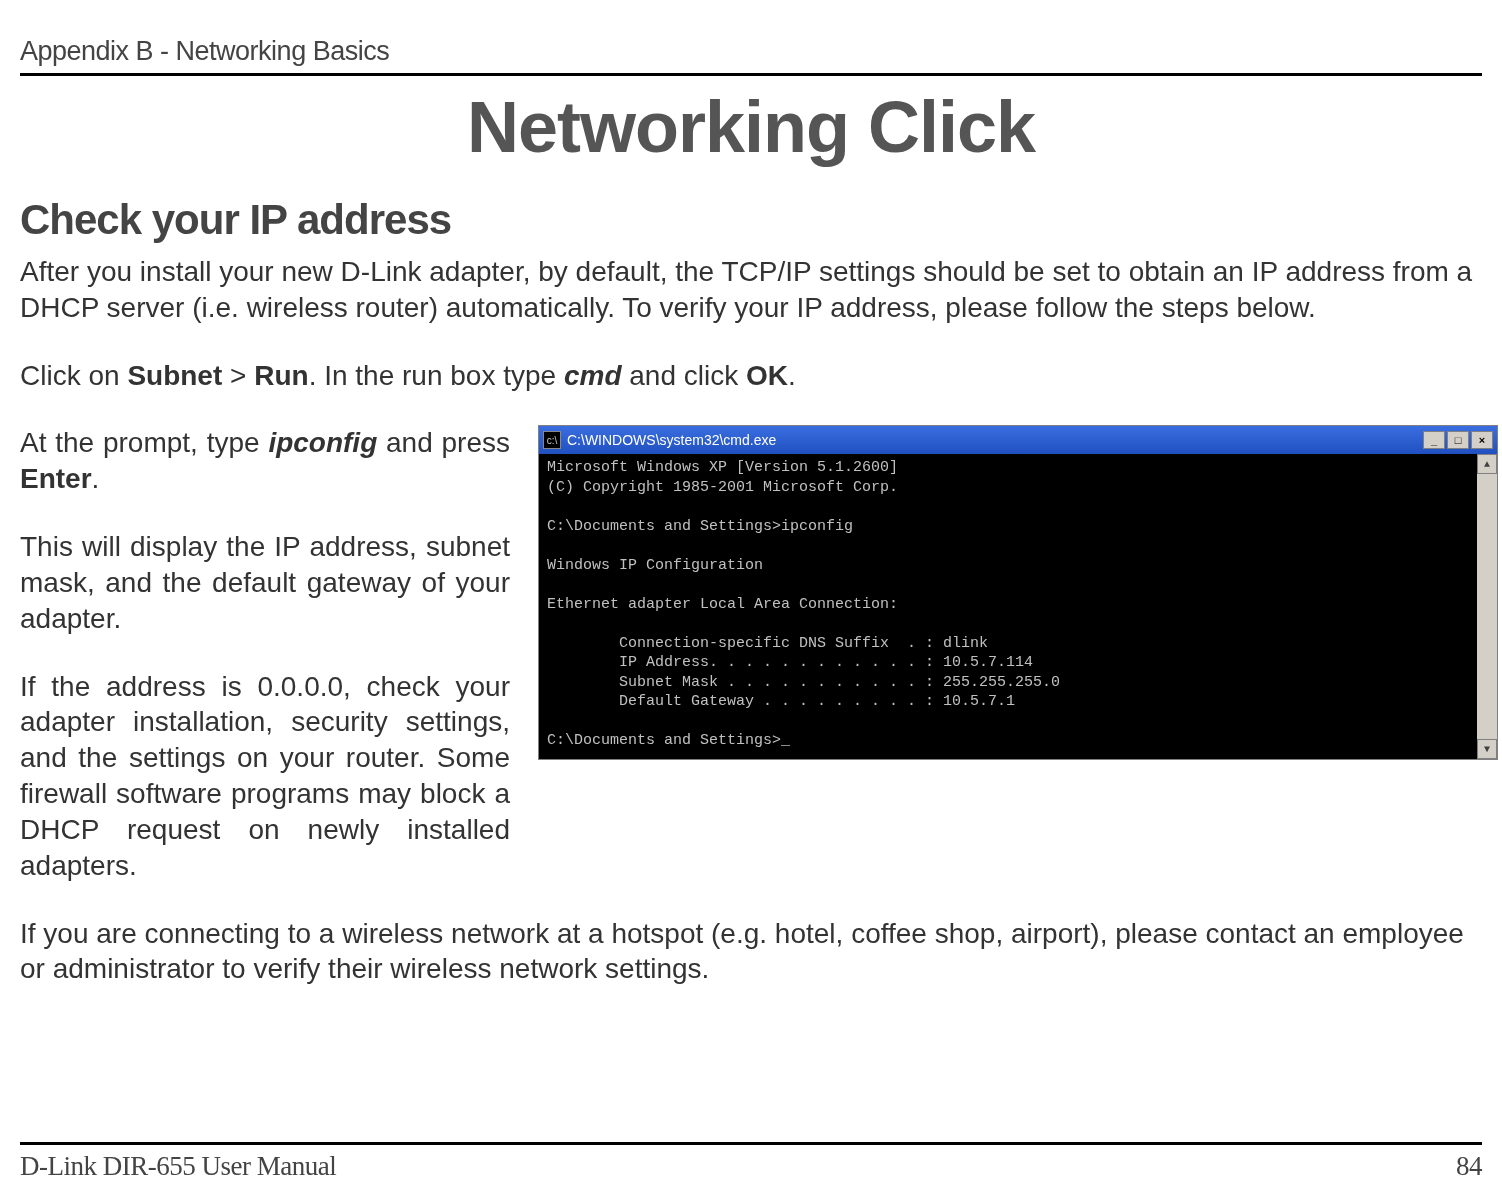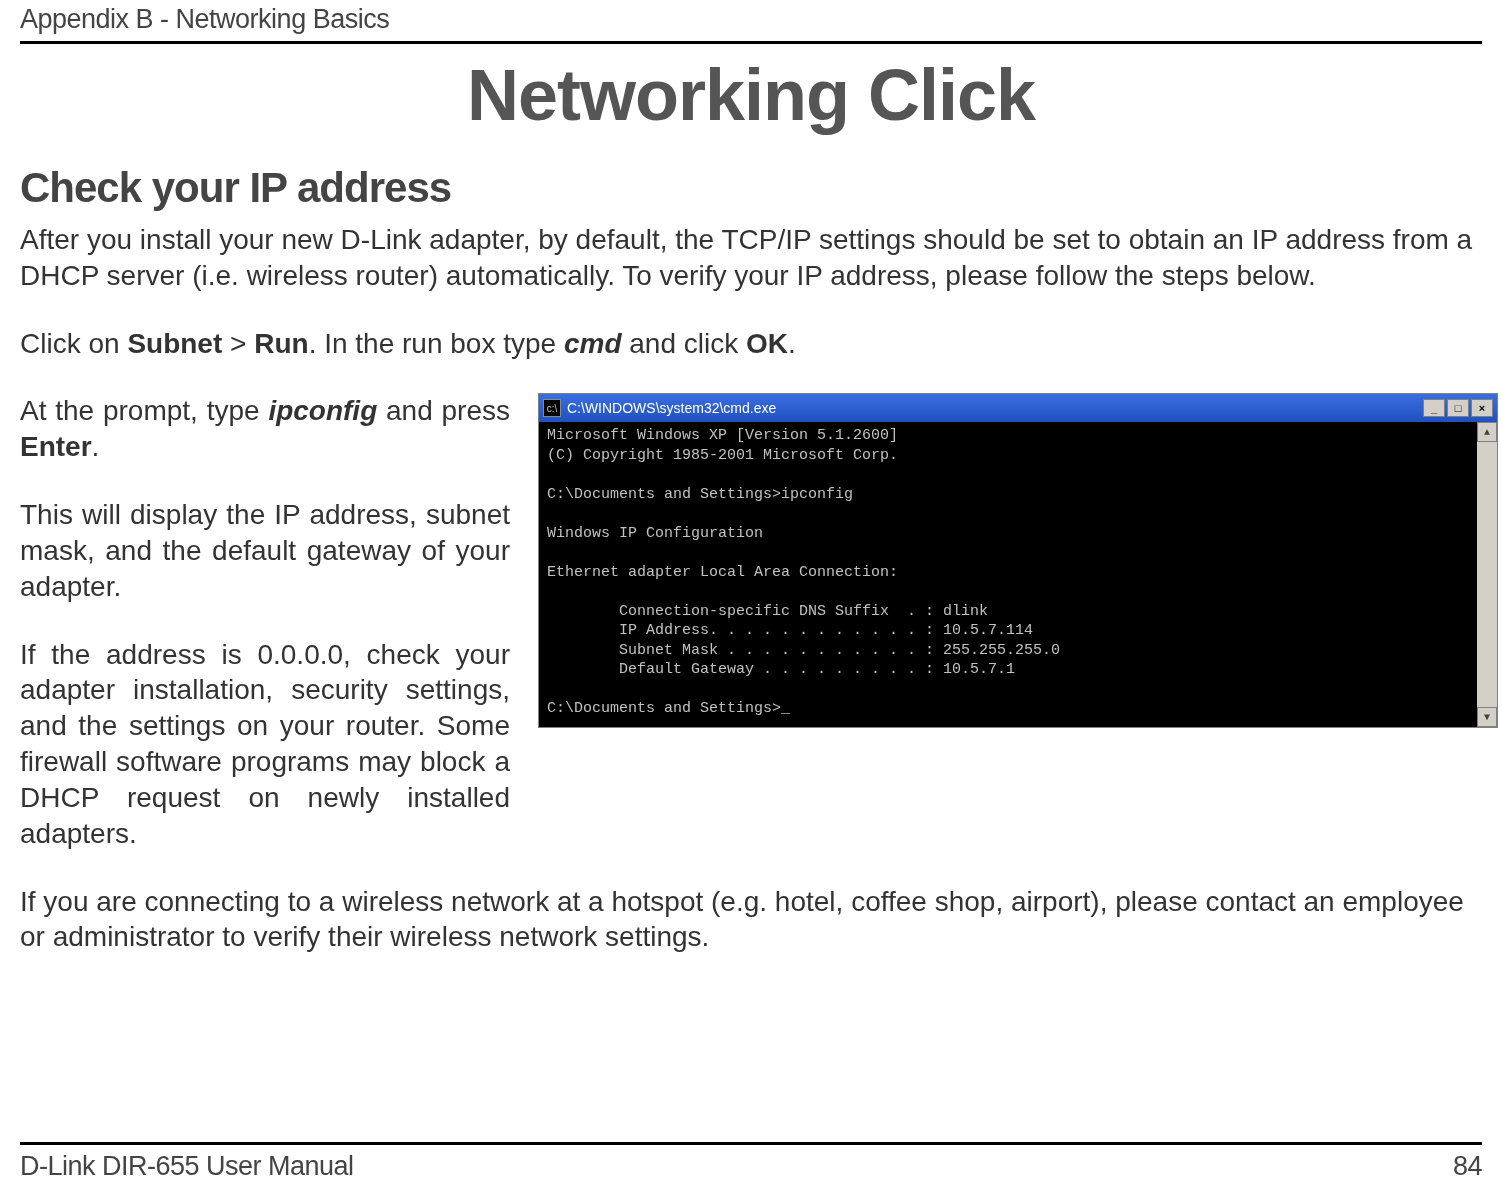--- a/index.html
+++ b/index.html
@@ -11,20 +11,21 @@
     color: #333333;
     position: relative;
   }
   .page {
     padding: 0 20px;
   }
   .header-bar {
     padding-top: 4px;
     padding-bottom: 6px;
     border-bottom: 3px solid #000;
+    margin-top: 32px;
   }
   .header-text {
     font-family: "Arial Narrow", Arial, sans-serif;
     font-size: 27px;
     color: #444;
     letter-spacing: -0.5px;
   }
   .main-title {
     text-align: center;
     font-family: "Arial Narrow", Arial, sans-serif;
@@ -148,21 +149,21 @@
   }
   .footer-bar {
     position: absolute;
     bottom: 12px;
     left: 20px;
     right: 20px;
     border-top: 3px solid #000;
     padding-top: 6px;
     display: flex;
     justify-content: space-between;
-    font-family: Liberation Sans, sans-serif;
+    font-family: Liberation Serif, serif;
     font-size: 27px;
     color: #444;
     letter-spacing: -0.5px;
   }
 </style>
 </head>
 <body>
 
 <div class="page">
   <div class="header-bar">

